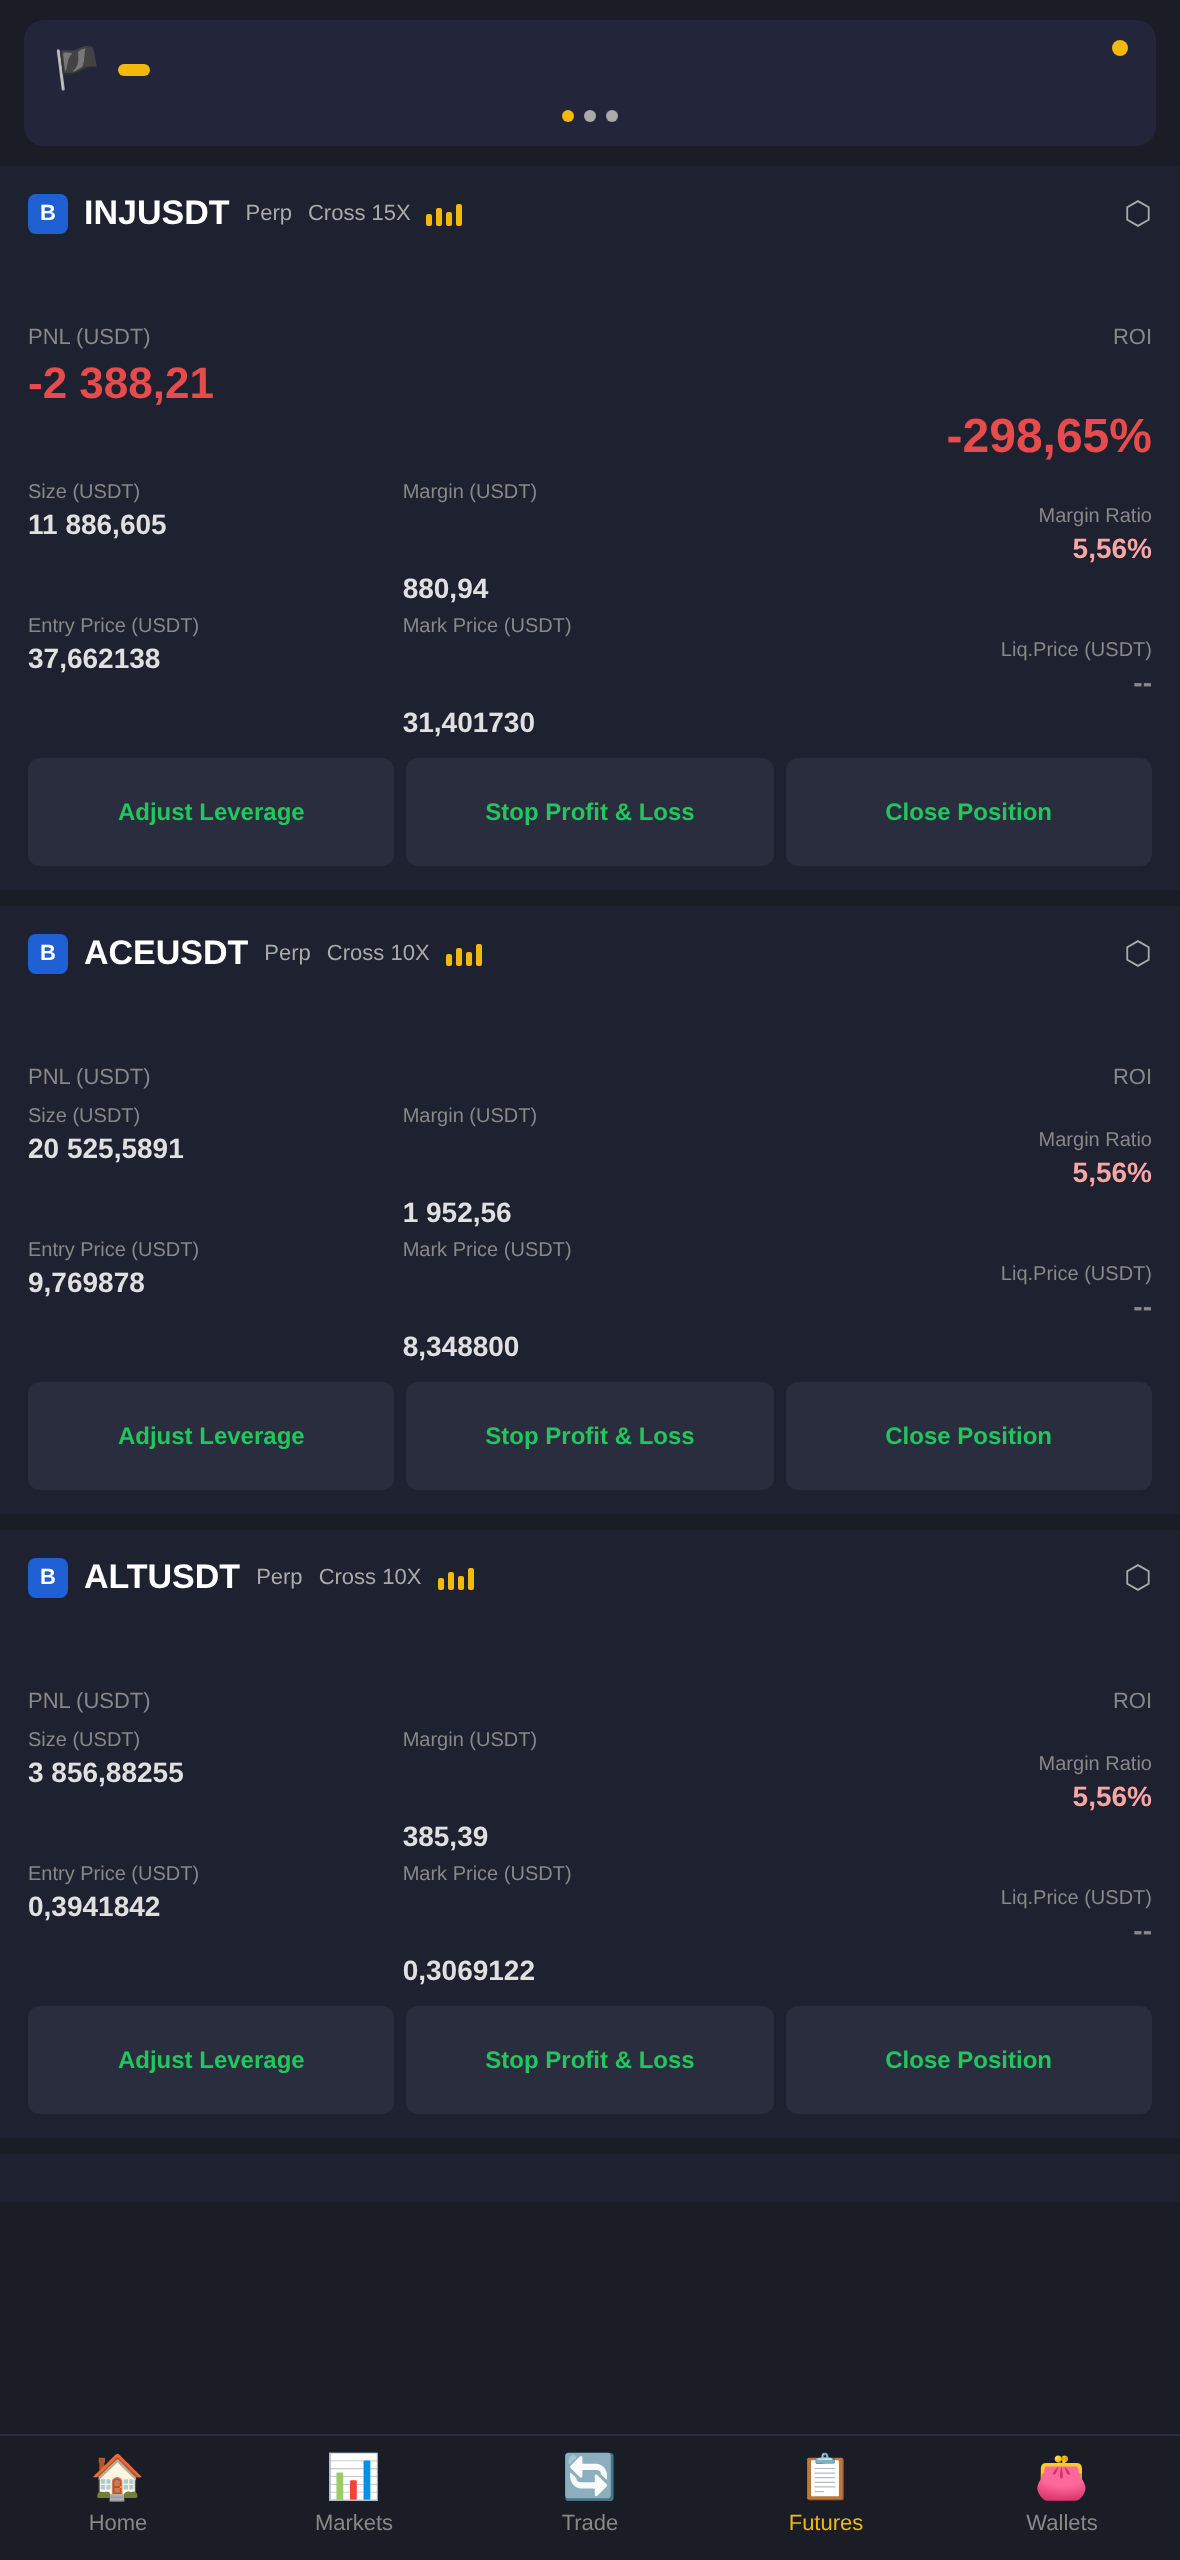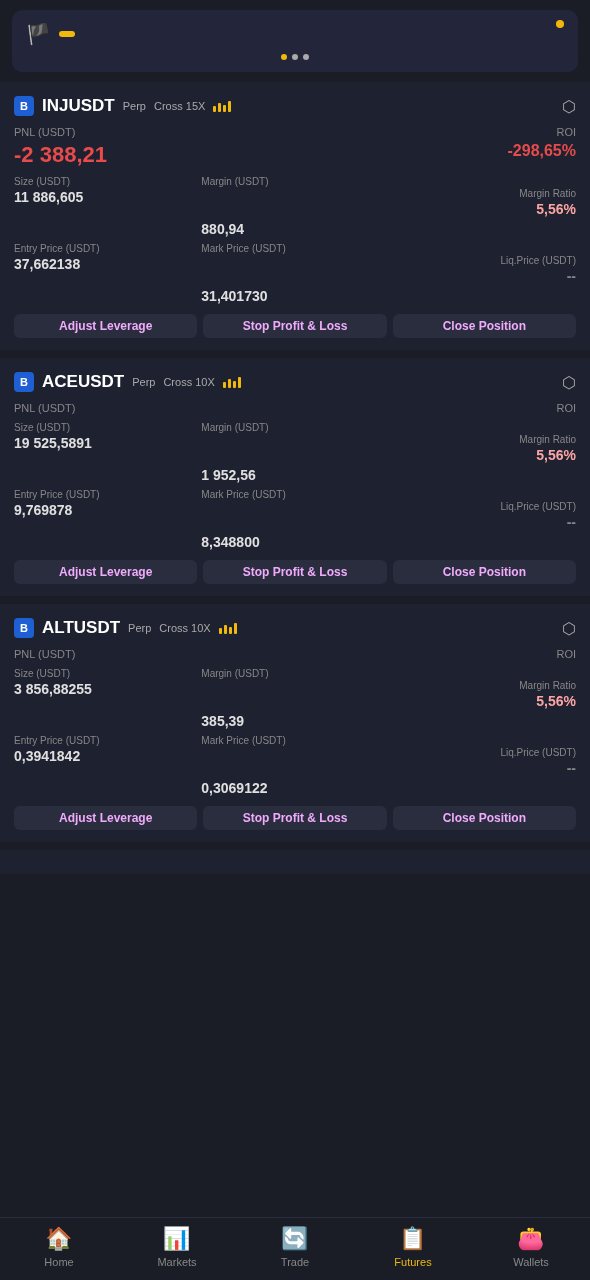--- a/index.html
+++ b/index.html
@@ -155,28 +155,29 @@
       margin-bottom: 4px;
     }
     .pnl-label {
       font-size: 11px;
       color: #888;
     }
     .roi-label {
       font-size: 11px;
       color: #888;
       text-align: right;
+      margin-top: 36px;
     }
     .pnl-value {
       font-size: 22px;
       font-weight: 700;
       color: #e84b4b;
     }
     .roi-value {
-      font-size: 16px;
+      font-size: 24px;
       font-weight: 700;
       color: #e84b4b;
       text-align: right;
     }
 
     
     .stats-grid {
       display: grid;
       grid-template-columns: 1fr 1fr 1fr;
       gap: 6px 0;
@@ -215,24 +216,24 @@
     .action-buttons {
       display: grid;
       grid-template-columns: 1fr 1fr 1fr;
       gap: 6px;
       margin-top: 10px;
     }
     .action-btn {
       background: #2a2d3e;
       border: none;
       border-radius: 6px;
-      color: #f0abfc;
+      color: #22c55e;
       font-size: 12px;
       font-weight: 600;
-      padding: 5px 4px;
+      padding: 20px 4px;
       cursor: pointer;
       text-align: center;
     }
 
     
     .chart-footer {
       background: #1e2130;
       padding: 12px 14px;
       display: flex;
       align-items: center;
@@ -296,20 +297,21 @@
     .main-content {
       padding-bottom: 80px;
     }
 
     .pnl-block {
       margin-bottom: 6px;
     }
     .pnl-row-values {
       display: flex;
       justify-content: space-between;
+      flex-direction: column;
     }
   </style>
 </head>
 <body>
 
 <div class="main-content">
 
   <div class="notification-banner">
     <div class="orange-dot"></div>
     <div class="notification-top">
@@ -413,21 +415,21 @@
     <div class="pnl-block">
       <div class="pnl-row">
         <span class="pnl-label">PNL (USDT)</span>
         <span class="roi-label">ROI</span>
       </div>
     </div>
 
     <div class="stats-grid">
       <div class="stat-item">
         <span class="stat-label">Size (USDT)</span>
-        <span class="stat-value">19 525,5891</span>
+        <span class="stat-value">20 525,5891</span>
       </div>
       <div class="stat-item center">
         <span class="stat-label">Margin (USDT)</span>
         <span class="stat-value">1 952,56</span>
       </div>
       <div class="stat-item right">
         <span class="stat-label">Margin Ratio</span>
         <span class="stat-value green">5,56%</span>
       </div>
 

